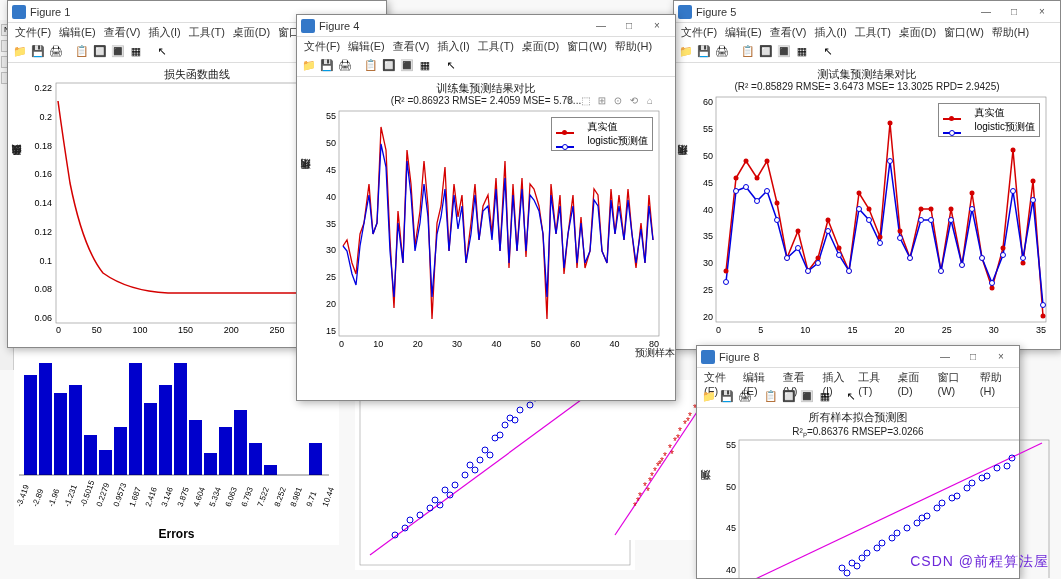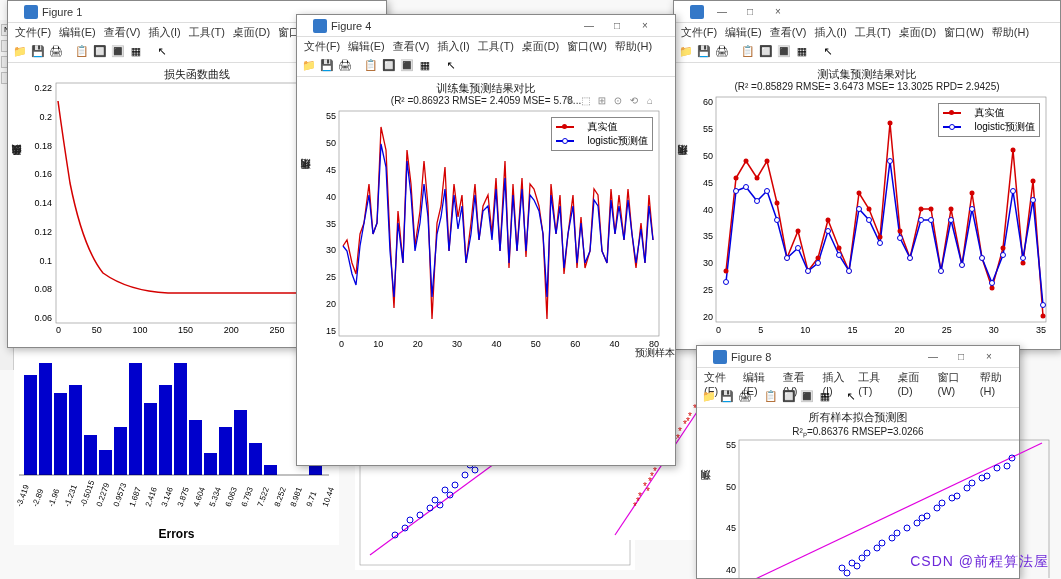--- a/index.html
+++ b/index.html
@@ -1,32 +1,32 @@
 <!DOCTYPE html>
 <html><head>
 <meta charset="utf-8">
 <style>
 *{box-sizing:border-box;margin:0;padding:0}
 body{width:1061px;height:579px;font-family:"Microsoft YaHei",Arial,sans-serif;font-size:11px;background:#f8f8f8;position:relative;overflow:hidden}
 .figwin{position:absolute;background:#fff;border:1px solid #888;box-shadow:2px 2px 8px rgba(0,0,0,0.3)}
-.titlebar{height:22px;background:#fff;display:flex;align-items:center;padding:0 16px;border-bottom:1px solid #ddd}
+.titlebar{height:22px;background:#fff;display:flex;align-items:center;padding:0 4px;border-bottom:1px solid #ddd}
 .ticon{width:14px;height:14px;background:#3478c8;border-radius:2px;margin-right:4px;display:inline-block}
 .ttext{flex:1;font-size:11px;color:#333}
 .wbtn{width:28px;height:18px;display:inline-flex;align-items:center;justify-content:center;font-size:10px;color:#555;cursor:pointer}
 .menubar{height:18px;display:flex;gap:2px;padding:2px 4px;font-size:11px;color:#333}
 .menubar span{padding:0 3px;cursor:pointer}
 .toolbar{height:22px;display:flex;gap:2px;padding:2px 4px;border-bottom:1px solid #ddd;align-items:center}
 .tbtn{width:16px;height:16px;display:inline-flex;align-items:center;justify-content:center;cursor:pointer;font-size:11px}
 .plotarea{position:relative;background:#fff}
 .ptitle{position:absolute;left:0;right:0;text-align:center;font-size:11px;color:#222}
 .subtitle{position:absolute;left:0;right:0;text-align:center;font-size:10px;color:#222}
 .ylabel{position:absolute;writing-mode:vertical-rl;transform:rotate(180deg);font-size:10px;color:#222}
 .xlabel{position:absolute;left:0;right:0;text-align:right;font-size:10px;color:#222}
 .legend{position:absolute;border:1px solid #888;background:#fff;font-size:10px;padding:2px 4px}
-.legend div{display:flex;align-items:center;gap:13px;white-space:nowrap}
+.legend div{display:flex;align-items:flex-end;gap:13px;white-space:nowrap}
 .lmark{display:inline-block;width:18px;height:2px;position:relative}
 .lmark::after{content:'';position:absolute;width:5px;height:5px;border-radius:50%;left:6px;top:-2px}
 .lred{background:#d40000}.lred::after{background:#d40000}
 .lblue{background:#0000e0}.lblue::after{background:#fff;border:1px solid #0000e0;width:4px;height:4px}
 svg{position:absolute}
 .watermark{position:absolute;right:12px;bottom:8px;font-size:14px;color:#6d28d9;font-weight:400;letter-spacing:1px}
 .sidebar{position:absolute;left:0;top:20px;width:14px;height:350px;background:#f0f0f0;border-right:1px solid #ccc}
 .sidebar div{width:12px;height:12px;margin:4px 1px;background:#e8e8e8;border:1px solid #bbb;font-size:8px;text-align:center;line-height:10px}
 .tooltools{position:absolute;display:flex;gap:2px;font-size:10px;color:#888}
 .tooltools span{width:14px;height:14px;display:inline-flex;align-items:center;justify-content:center;cursor:pointer}
@@ -150,20 +150,21 @@
         <text x="52" y="85">*</text>
         <text x="38" y="115">*</text>
         <text x="42" y="100">*</text>
 </g>
 </svg>
 </div>
 
 <div class="figwin" style="left:673px;top:0;width:388px;height:350px">
 <div class="titlebar">
       <span class="ticon"></span>
+      <span class="ttext">Figure 5</span>
       <span class="wbtn">—</span>
       <span class="wbtn">□</span>
       <span class="wbtn close">×</span>
     </div>
 <div class="menubar">
       <span>文件(F)</span>
       <span>编辑(E)</span>
       <span>查看(V)</span>
       <span>插入(I)</span>
       <span>工具(T)</span>
@@ -420,21 +421,21 @@
         <span>100</span>
         <span>150</span>
         <span>200</span>
         <span>250</span>
         <span>300</span>
         <span>350</span>
       </div>
 </div>
 </div>
 
-<div class="figwin" style="left:296px;top:14px;width:380px;height:452px">
+<div class="figwin" style="left:296px;top:14px;width:380px;height:387px">
 <div class="titlebar">
       <span class="ticon"></span>
       <span class="ttext">Figure 4</span>
       <span class="wbtn">—</span>
       <span class="wbtn">□</span>
       <span class="wbtn close">×</span>
     </div>
 <div class="menubar">
       <span>文件(F)</span>
       <span>编辑(E)</span>

